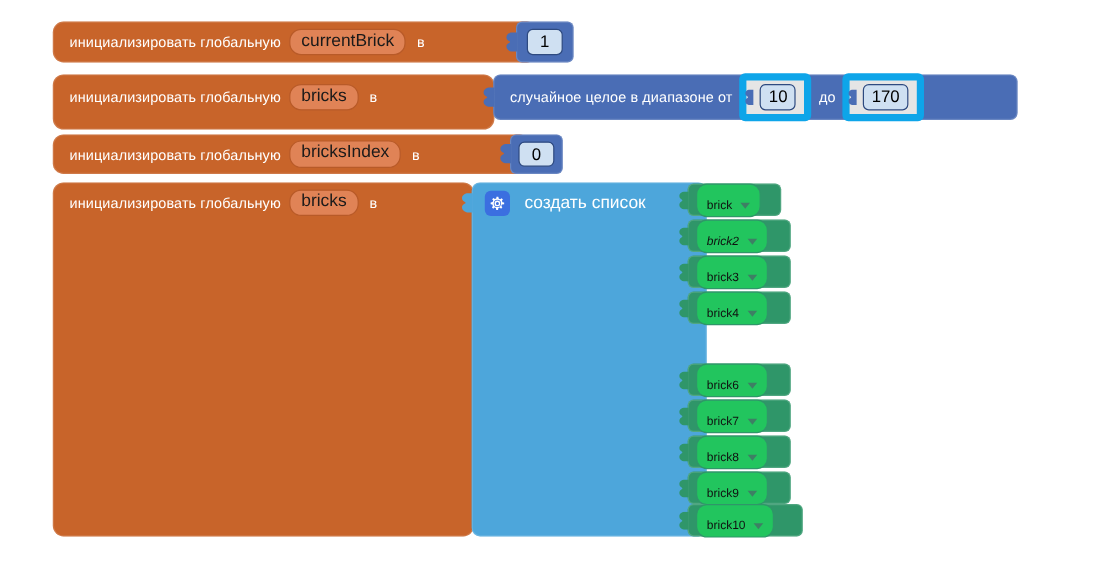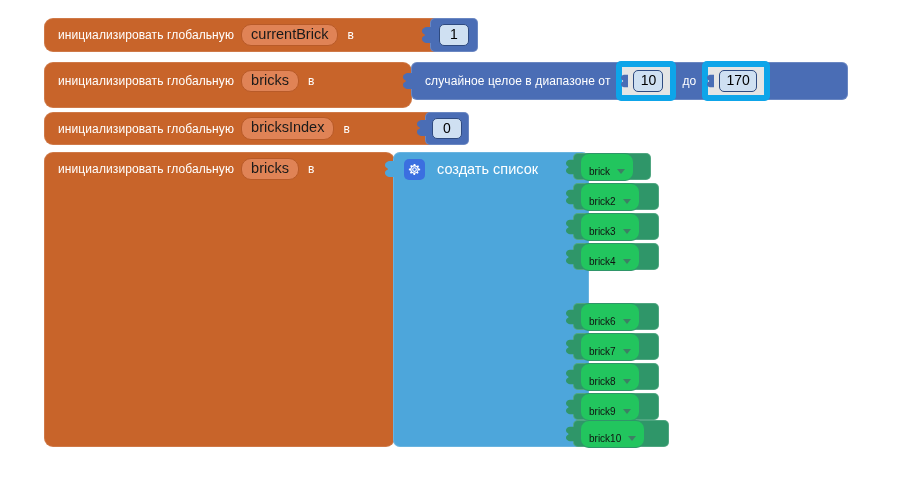--- a/index.html
+++ b/index.html
@@ -224,21 +224,21 @@
   <div class="getter" style="left:573px;top:153px;width:78px;height:27px;">
     <svg class="gnotch" width="8" height="15" viewBox="0 0 8 15">
       <path d="M8 0 H4 C4 0 0 1 0 3.7 C0 6.4 2.6 6.5 2.6 7.5 C2.6 8.5 0 8.6 0 11.3 C0 14 4 15 4 15 H8 Z" fill="#2F9669"></path>
     </svg>
     <span class="drop-field">
       <span>brick</span>
       <span class="caret"></span>
     </span>
   </div>
 
-  <div class="getter" style="left:573px;top:183px;width:86px;height:27px;">
+  <div class="getter" style="left:573px;top:183px;width:86px;height:27px;font-style:italic;">
     <svg class="gnotch" width="8" height="15" viewBox="0 0 8 15">
       <path d="M8 0 H4 C4 0 0 1 0 3.7 C0 6.4 2.6 6.5 2.6 7.5 C2.6 8.5 0 8.6 0 11.3 C0 14 4 15 4 15 H8 Z" fill="#2F9669"></path>
     </svg>
     <span class="drop-field">
       <span>brick2</span>
       <span class="caret"></span>
     </span>
   </div>
 
   <div class="getter" style="left:573px;top:213px;width:86px;height:27px;">

